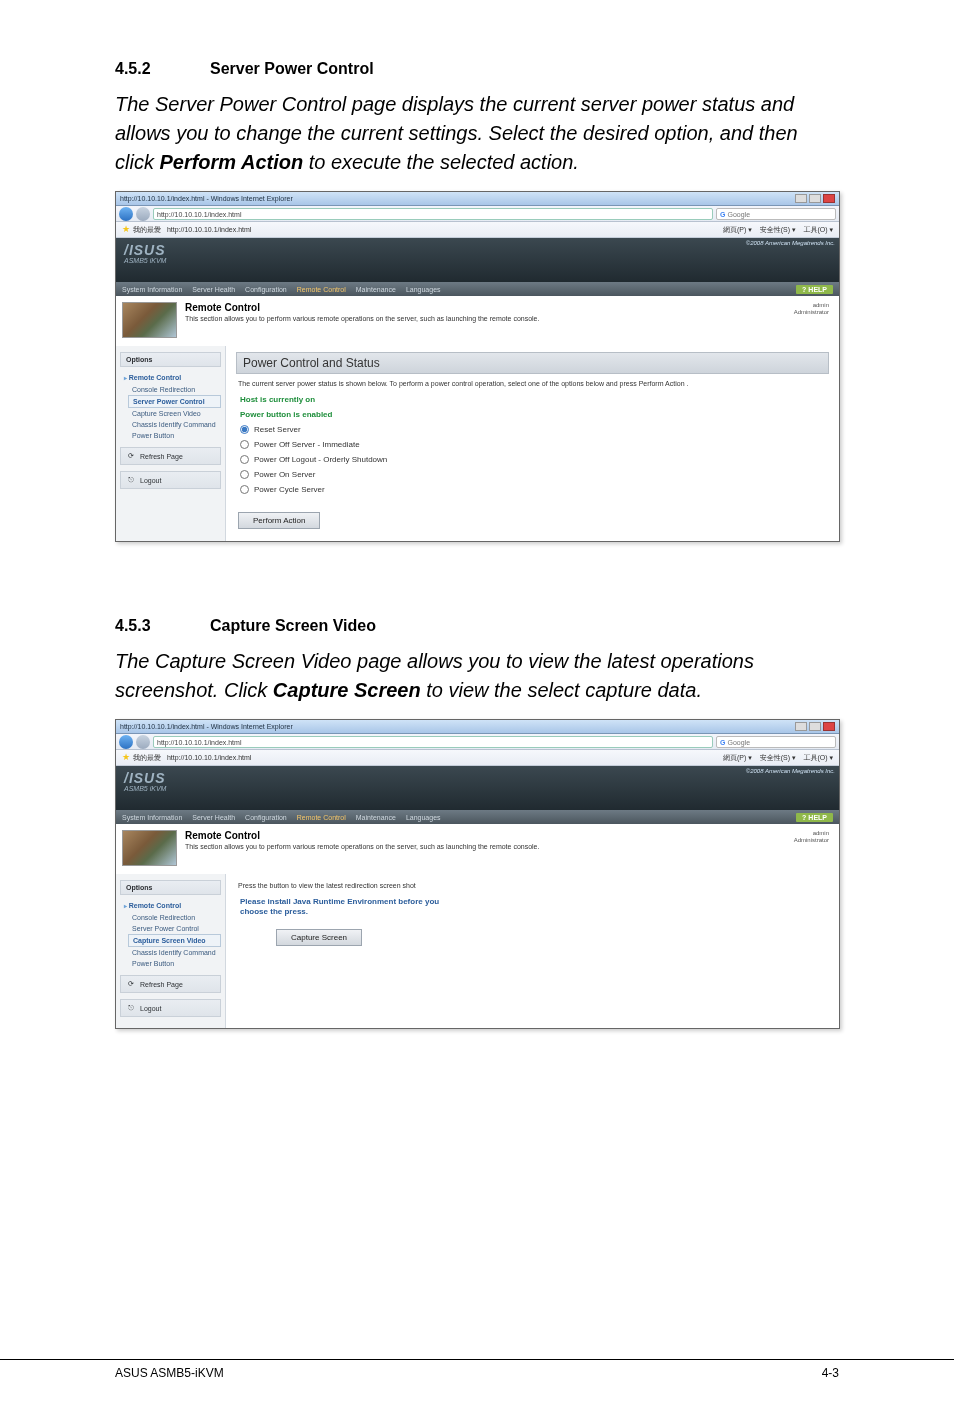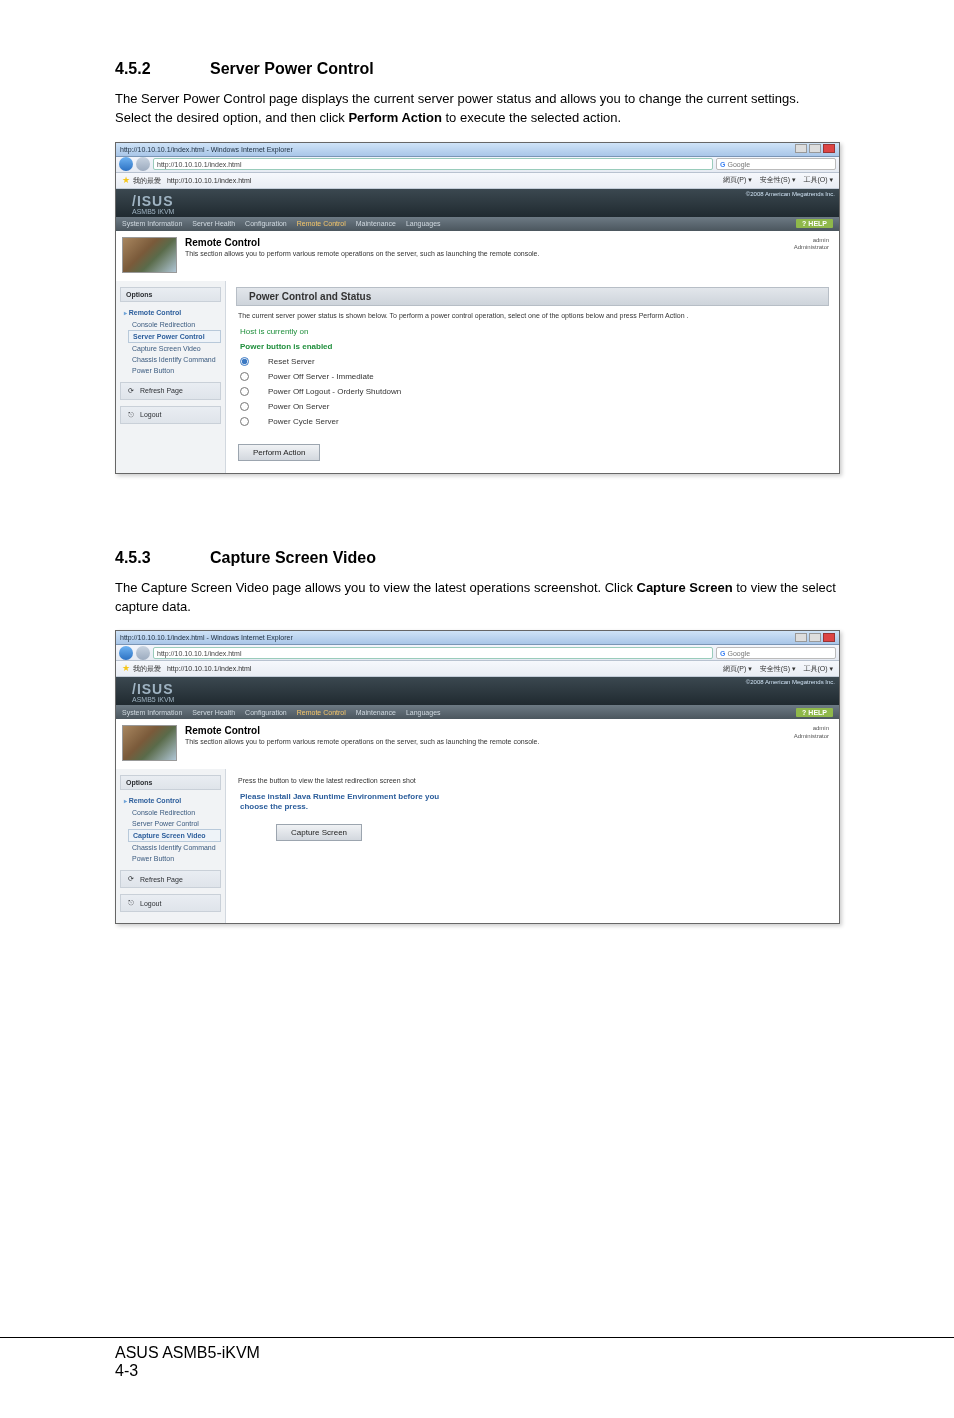--- a/index.html
+++ b/index.html
@@ -12,23 +12,24 @@
     position: relative;
     padding: 60px 115px 0 115px;
   }
   .section-heading {
     font-size: 16px;
     font-weight: bold;
     margin-bottom: 12px;
   }
   .section-heading .num { display:inline-block; width:95px; }
   .section-text {
-    font-size: 13px;
+    font-size: 20px;
     line-height: 1.45;
     margin-bottom: 14px;
+    font-style: italic;
   }
   .section-text b { font-weight: bold; }
   .gap { height: 65px; }
 
   
   .shot {
     width: 725px;
     border: 1px solid #666;
     background: #fff;
     font-size: 8px;
@@ -82,25 +83,26 @@
     justify-content:space-between;
     padding:0 6px;
     font-size:7px;
     color:#333;
   }
   .favbar .tools span { margin-left:6px; }
   .star { color:#f5c518; font-size:9px; margin-right:3px; }
 
   .brandbar {
     background: linear-gradient(#3b4850,#202a30);
-    height:28px;
+    height:44px;
     position:relative;
     color:#bac7d1;
     font-size:8px;
-    padding:4px 16px;
+    padding:4px 8px;
+    font-style:italic;
   }
   .brandbar .logo { font-family: Arial; font-weight:bold; font-size:14px; color:#9fb3c2; letter-spacing:1px; }
   .brandbar .sub { font-size:7px; color:#9fb3c2; margin-top:-1px; }
   .brandbar .corner {
     position:absolute; right:4px; top:2px; text-align:right;
     font-size:6px; color:#cfe2f3;
   }
 
   .menubar {
     background: linear-gradient(#6d7a84,#4b565e);
@@ -165,45 +167,45 @@
     border:1px solid #c9d0d8;
     margin:6px 4px 0 4px; padding:3px 5px;
     color:#2c2f33;
   }
   .sidebar .foot .ic { width:10px; height:10px; display:inline-flex; align-items:center; justify-content:center; }
 
   .main { flex:1; padding:6px 10px 12px 10px; }
   .panelhead {
     background:linear-gradient(#e2e6eb,#ced4db);
     border:1px solid #b7bec6;
-    padding:3px 12px;
-    font-size:10px;
-    font-weight:bold;
+    padding:3px 6px;
+    font-size:12px;
+    font-weight:normal;
     color:#333;
   }
   .main p.note { font-size:7px; color:#333; margin:6px 2px 8px 2px; }
-  .status-on { font-size:8px; color:#1f8f3c; font-weight:normal; margin:6px 4px; }
+  .status-on { font-size:8px; color:#1f8f3c; font-weight:bold; margin:6px 4px; }
   .status-btn { font-size:8px; color:#1f8f3c; font-weight:bold; margin:4px 4px 3px 4px; }
   .blue-msg { font-size:8px; color:#2b5d9b; font-weight:bold; margin:1px 4px; }
-  .radio-row { font-size:8px; color:#333; margin:6px 4px; display:flex; align-items:center; gap:19px; }
+  .radio-row { font-size:8px; color:#333; margin:6px 4px; display:flex; align-items:center; gap:5px; }
   .radio-row input { accent-color:#3b79c3; width:9px; height:9px; }
   .action-btn {
     display:inline-block; margin-top:12px; margin-left:2px;
     background:linear-gradient(#f0f2f5,#d3d8de);
     border:1px solid #9ca5af;
     padding:3px 14px; font-size:8px; color:#222;
   }
 
   
   .page-footer {
     position:absolute; left:0; right:0; bottom:38px;
     border-top:1px solid #000;
     padding:6px 115px 0 115px;
     display:flex; justify-content:space-between;
-    font-size:16px; color:#000;flex-direction:column;
+    font-size:12px; color:#000;
   }
 </style>
 </head>
 <body>
 
 <div class="section-heading">
   <span class="num">4.5.2</span><span>Server Power Control</span>
 </div>
 <div class="section-text">
   <span>The Server Power Control page displays the current server power status and allows you to change the current settings. Select the desired option, and then click </span><b>Perform Action</b><span> to execute the selected action.</span>

